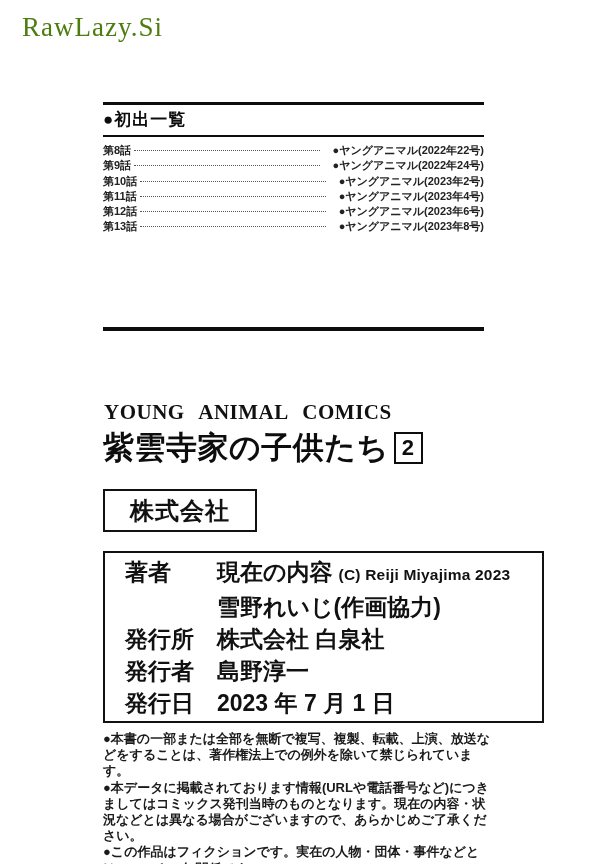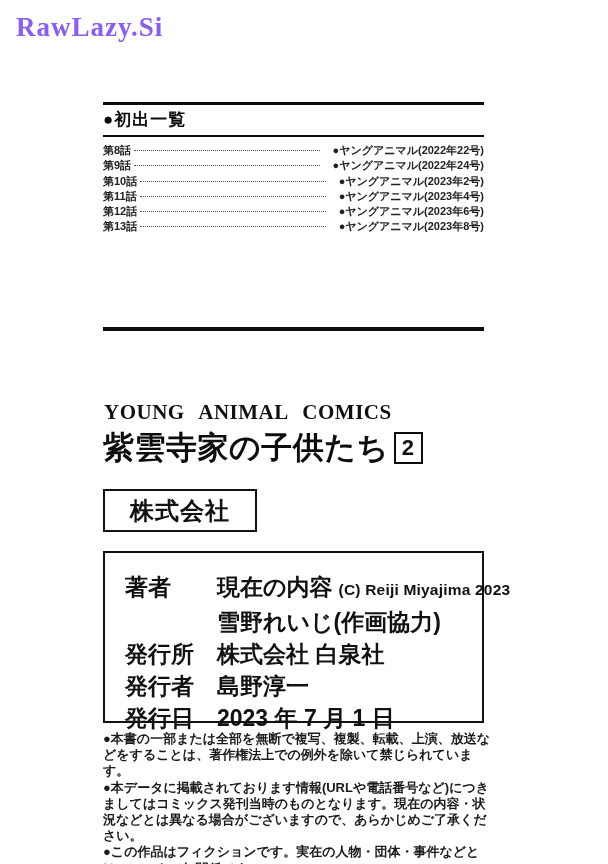--- a/index.html
+++ b/index.html
@@ -6,24 +6,24 @@
   .page{
     position:relative;
     width:608px;height:864px;
     background:#ffffff;
     overflow:hidden;
     font-family:"Liberation Sans", sans-serif;
     color:#141414;
   }
   
   .wm-top{
-    position:absolute;left:16px;top:12px;
+    position:absolute;left:22px;top:12px;
     font-family:"Liberation Serif", serif;
-    font-weight:700;font-size:27px;letter-spacing:1px;
-    color:#8b5cf6;
+    font-weight:400;font-size:27px;letter-spacing:1px;
+    color:#4d7c0f;
   }
   .wm-bottom{
     position:absolute;left:441px;top:812px;
     font-weight:800;font-size:30px;letter-spacing:0.5px;
     color:#ee7f7f;
   }
   
   .pub{
     position:absolute;left:103px;top:102px;width:381px;
   }
@@ -72,23 +72,23 @@
   .edition{
     position:absolute;left:103px;top:489px;
     box-sizing:border-box;width:154px;height:43px;
     border:2.5px solid #111;
     display:flex;align-items:center;justify-content:center;
     font-size:24px;font-weight:600;letter-spacing:1px;color:#111;
   }
   
   .colophon{
     position:absolute;left:103px;top:551px;
-    box-sizing:border-box;width:381px;height:172px;
+    box-sizing:border-box;width:441px;height:172px;
     border:2.5px solid #111;
-    padding:18px 0 0 20px;
+    padding:3px 0 0 20px;
     font-size:23px;font-weight:600;color:#111;
   }
   .col-line{display:flex;align-items:baseline;line-height:32px;white-space:nowrap;}
   .col-label{flex:0 0 92px;}
   .col-indent{margin-left:92px;line-height:32px;white-space:nowrap;}
   .col-copy{font-size:15.5px;font-weight:600;margin-left:6px;letter-spacing:0.2px;}
   
   .legal{
     position:absolute;left:103px;top:731px;width:392px;
     font-size:13px;line-height:16.2px;font-weight:600;color:#1a1a1a;

